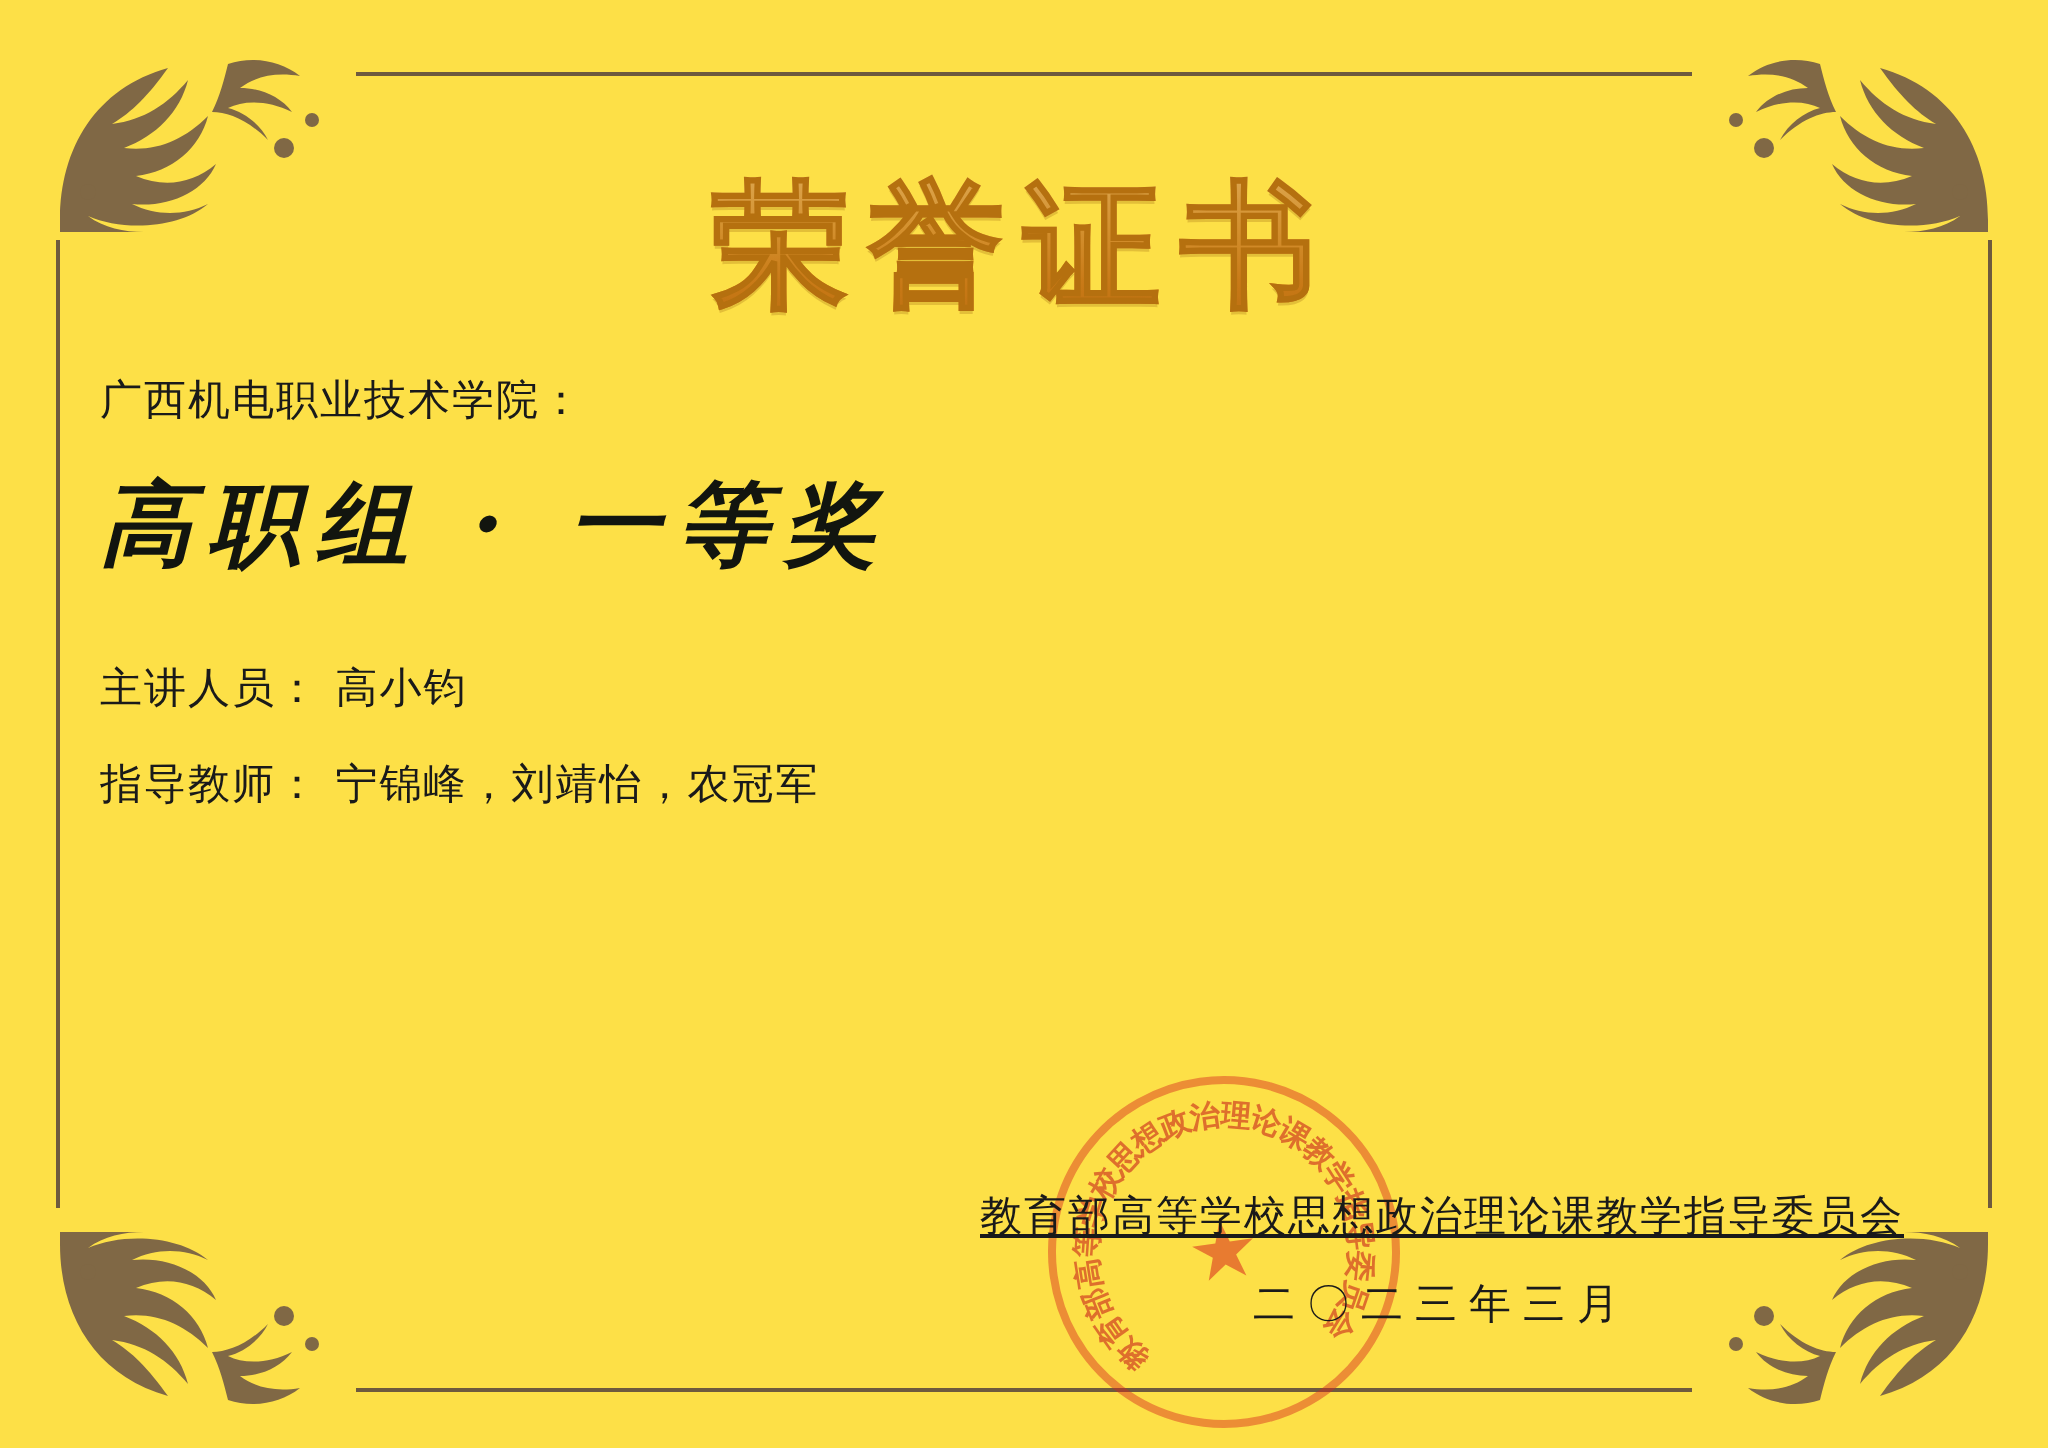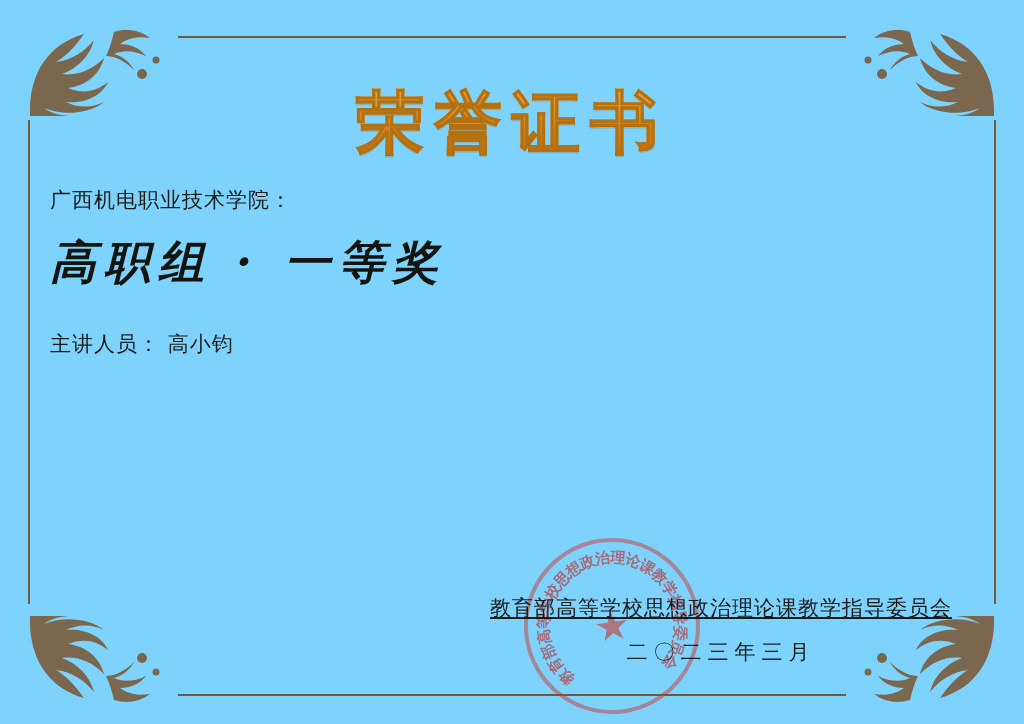--- a/index.html
+++ b/index.html
@@ -11,21 +11,21 @@
     width: 1024px;
     height: 724px;
     overflow: hidden;
     font-family: "DejaVu Serif", "Liberation Serif", serif;
     color: #1a1a1a;
   }
   .certificate {
     position: relative;
     width: 1024px;
     height: 724px;
-    background: #7dd3fc;
+    background: #fde047;
     box-sizing: border-box;
   }
 
   
   .border-line {
     position: absolute;
     background: #6e5a3e;
   }
   .border-top    { left: 178px; right: 178px; top: 36px;  height: 2px; }
   .border-bottom { left: 178px; right: 178px; bottom: 28px; height: 2px; }
@@ -222,20 +222,24 @@
   </div>
 
   <div class="body-area">
     <div class="salutation">广西机电职业技术学院：</div>
     <div class="award">高职组 · 一等奖</div>
 
     <div class="people">
       <div class="people-row">
         <span class="label">主讲人员：</span>
         <span>高小钧</span>
+      </div>
+      <div class="people-row">
+        <span class="label">指导教师：</span>
+        <span>宁锦峰，刘靖怡，农冠军</span>
       </div>
     </div>
   </div>
 
   <div class="seal">
     <div class="star">★</div>
     <div class="seal-text">
         <span style="transform: translate(-50%, -50%) rotate(-130deg) translateY(-68px); transform-origin: 50% 50%;">教</span>
         <span style="transform: translate(-50%, -50%) rotate(-117deg) translateY(-68px); transform-origin: 50% 50%;">育</span>
         <span style="transform: translate(-50%, -50%) rotate(-104deg) translateY(-68px); transform-origin: 50% 50%;">部</span>

